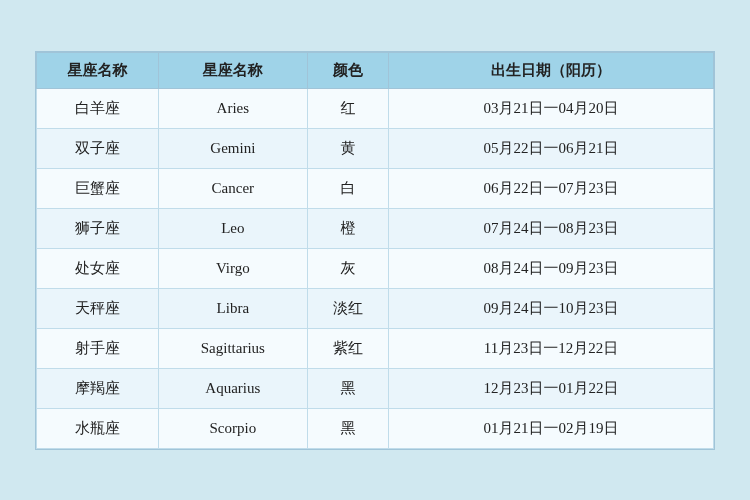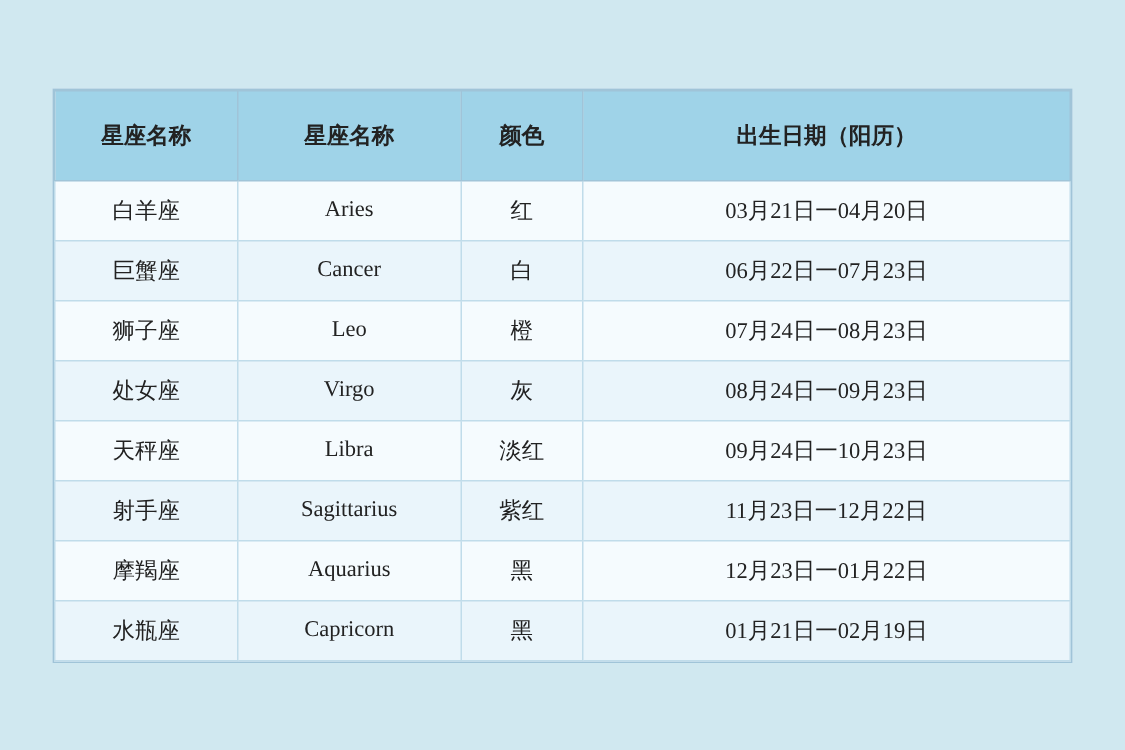--- a/index.html
+++ b/index.html
@@ -27,21 +27,21 @@
     table {
       width: 100%;
       border-collapse: collapse;
     }
 
     thead tr {
       background-color: #9fd3e8;
     }
 
     thead th {
-      padding: 20px 12px;
+      padding: 8px 12px;
       border: 1px solid #a0c4d8;
       text-align: center;
       font-weight: bold;
       font-size: 15px;
       color: #222;
     }
 
     tbody tr {
       background-color: #f5fbfe;
     }
@@ -77,20 +77,26 @@
       </tr>
     </thead>
     <tbody id="table-body">
     <tr>
           <td>白羊座</td>
           <td>Aries</td>
           <td>红</td>
           <td>03月21日一04月20日</td>
         </tr>
         <tr>
+          <td>双子座</td>
+          <td>Gemini</td>
+          <td>黄</td>
+          <td>05月22日一06月21日</td>
+        </tr>
+        <tr>
           <td>巨蟹座</td>
           <td>Cancer</td>
           <td>白</td>
           <td>06月22日一07月23日</td>
         </tr>
         <tr>
           <td>狮子座</td>
           <td>Leo</td>
           <td>橙</td>
           <td>07月24日一08月23日</td>
@@ -114,19 +120,19 @@
           <td>11月23日一12月22日</td>
         </tr>
         <tr>
           <td>摩羯座</td>
           <td>Aquarius</td>
           <td>黑</td>
           <td>12月23日一01月22日</td>
         </tr>
         <tr>
           <td>水瓶座</td>
-          <td>Capricorn</td>
+          <td>Scorpio</td>
           <td>黑</td>
           <td>01月21日一02月19日</td>
         </tr>
       </tbody>
   </table>
 </div>
 
 </body></html>

